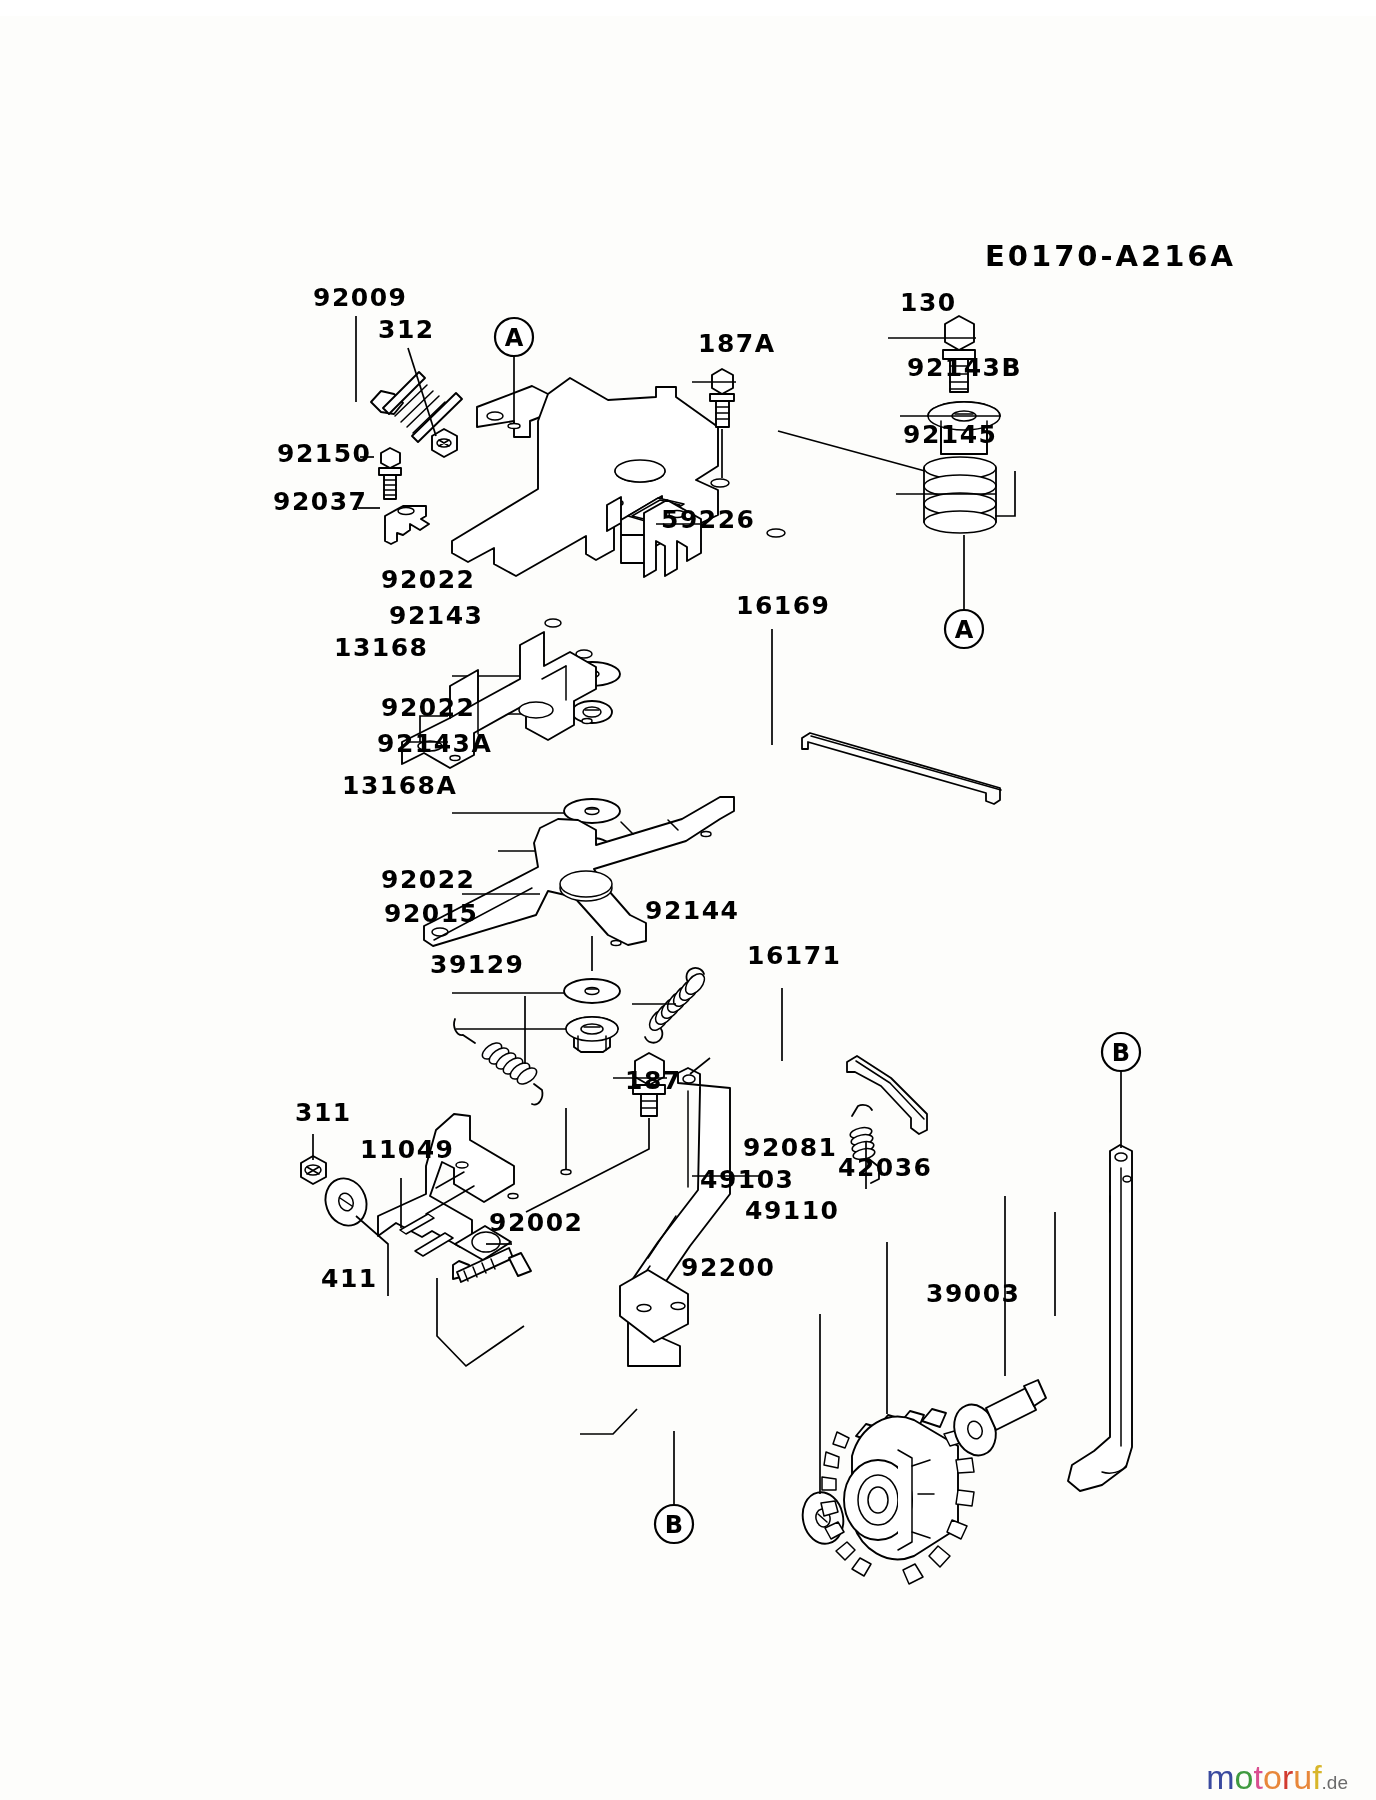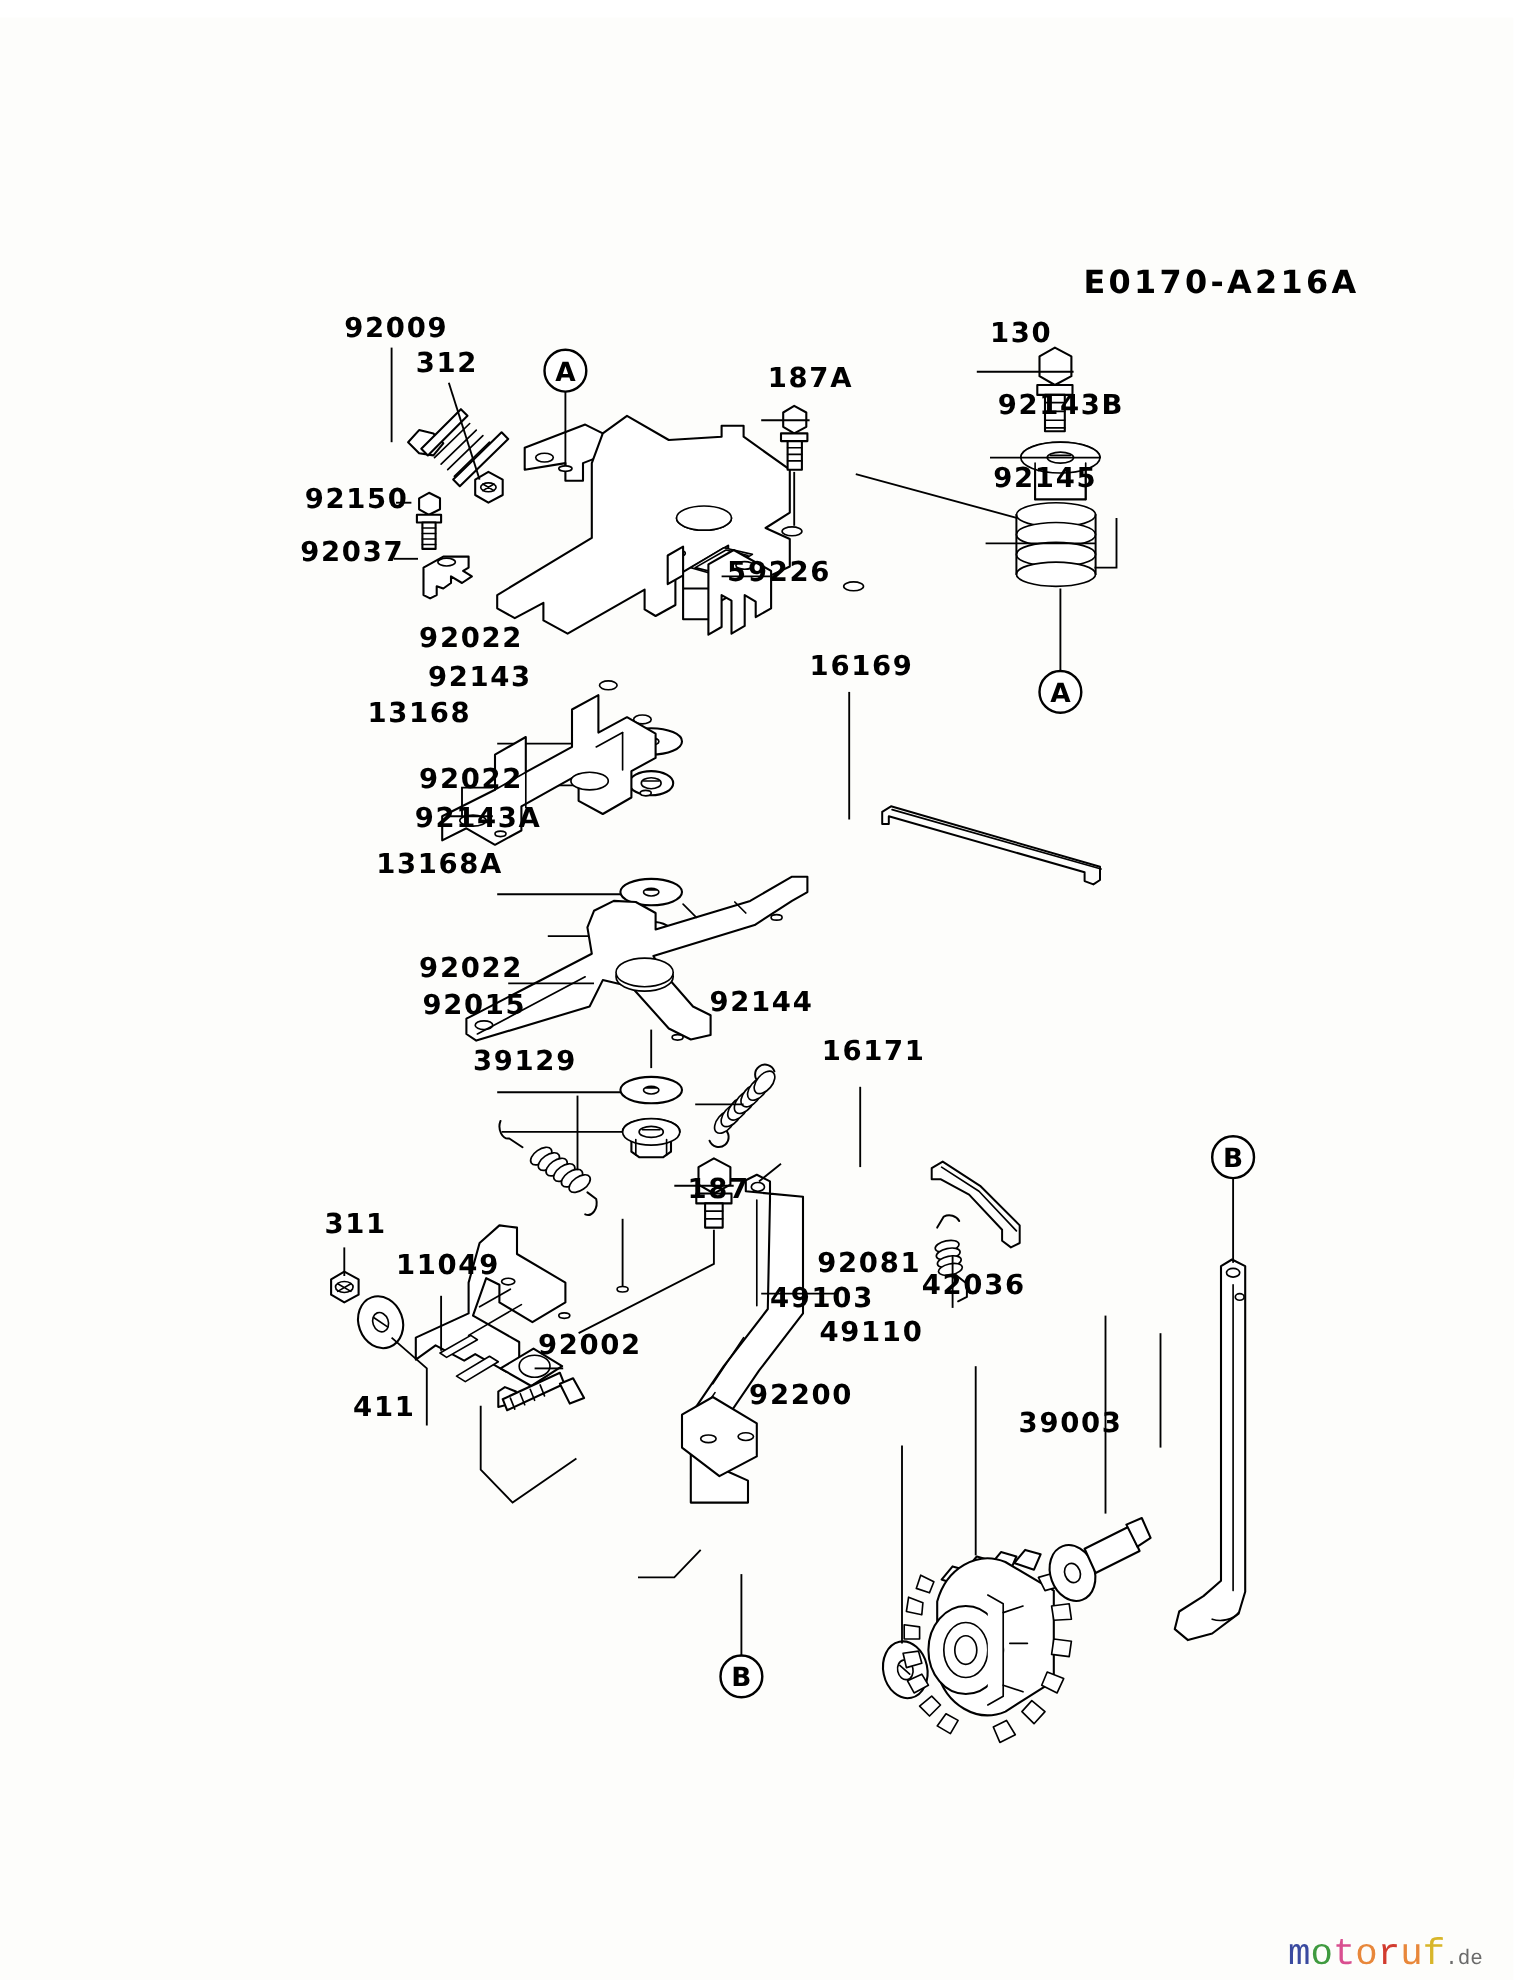--- a/index.html
+++ b/index.html
@@ -78,21 +78,21 @@
   .circ-bubble {
     stroke: #000;
     stroke-width: 2.2;
     fill: #fff;
   }
   
   #watermark {
     position: absolute;
     right: 28px;
     bottom: 22px;
-    font-family: Liberation Mono, monospace;
+    font-family: Liberation Sans, sans-serif;
     font-size: 34px;
     letter-spacing: 0px;
     line-height: 1;
     white-space: nowrap;
     text-align: center;
   }
   #watermark .w-suffix {
     font-size: 19px;
     color: #6b6b6b;
   }

